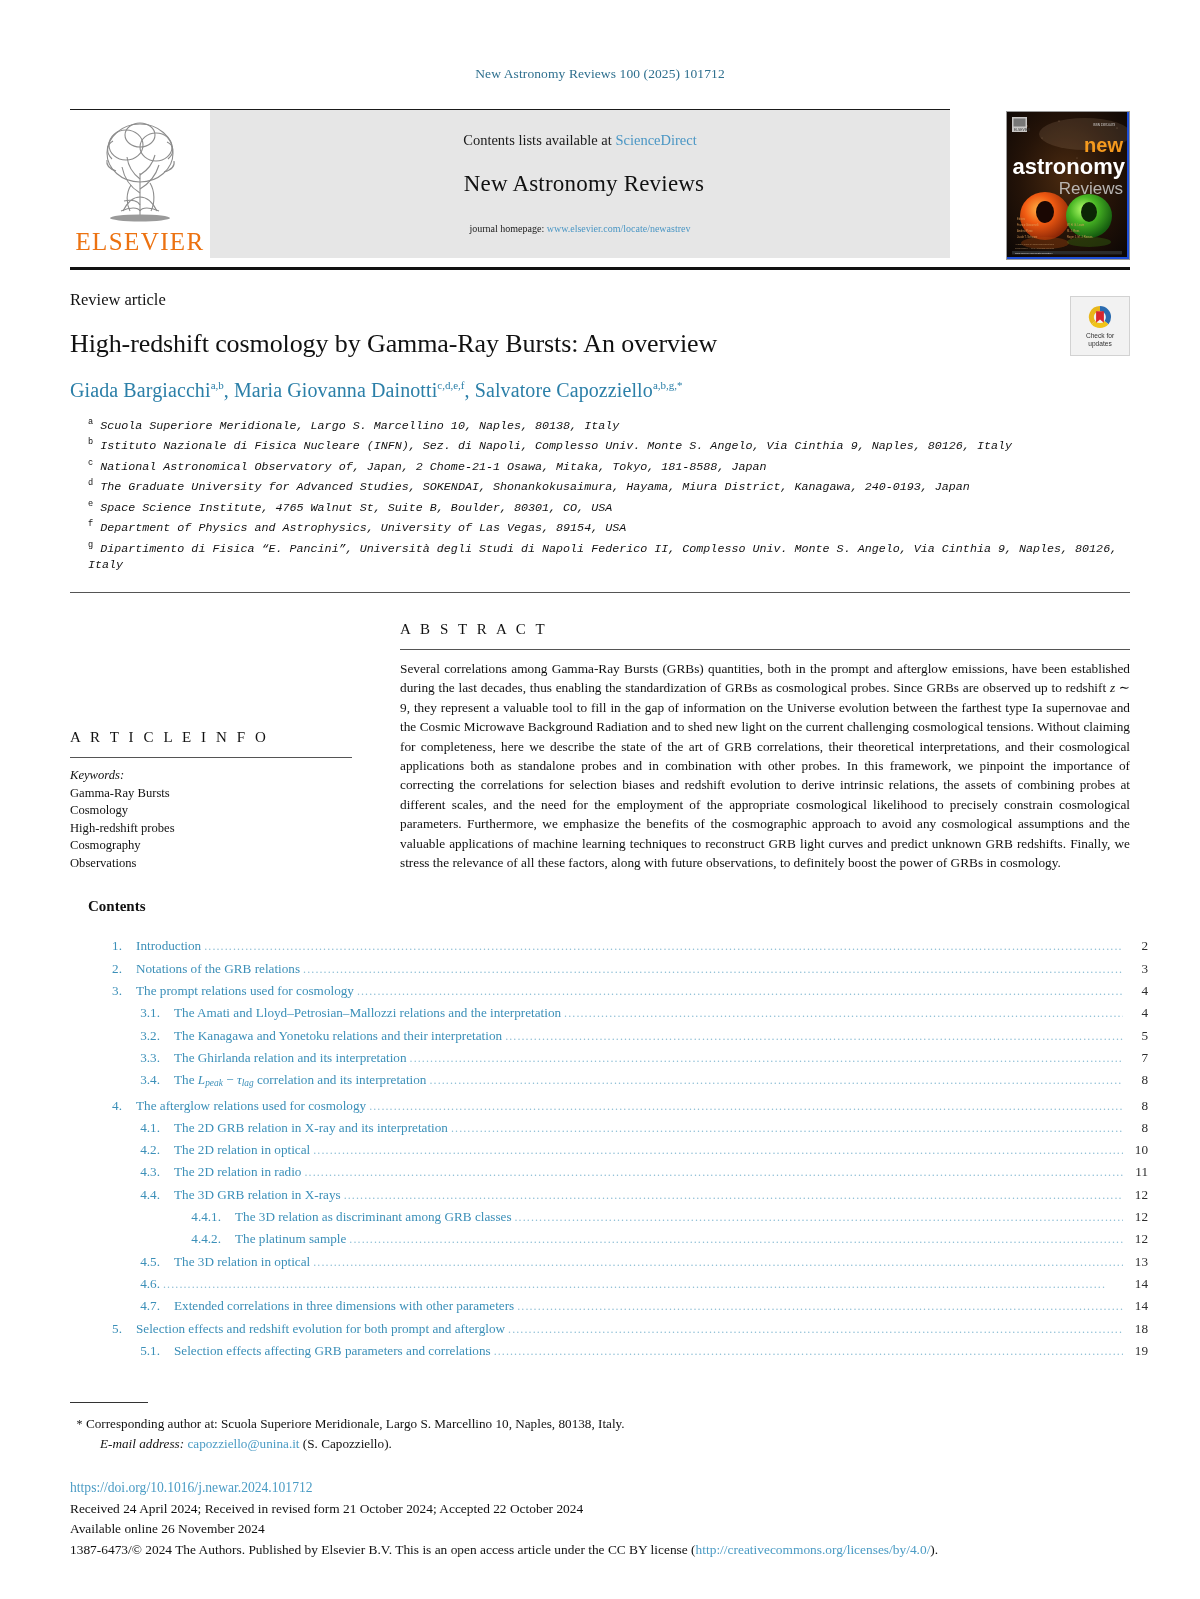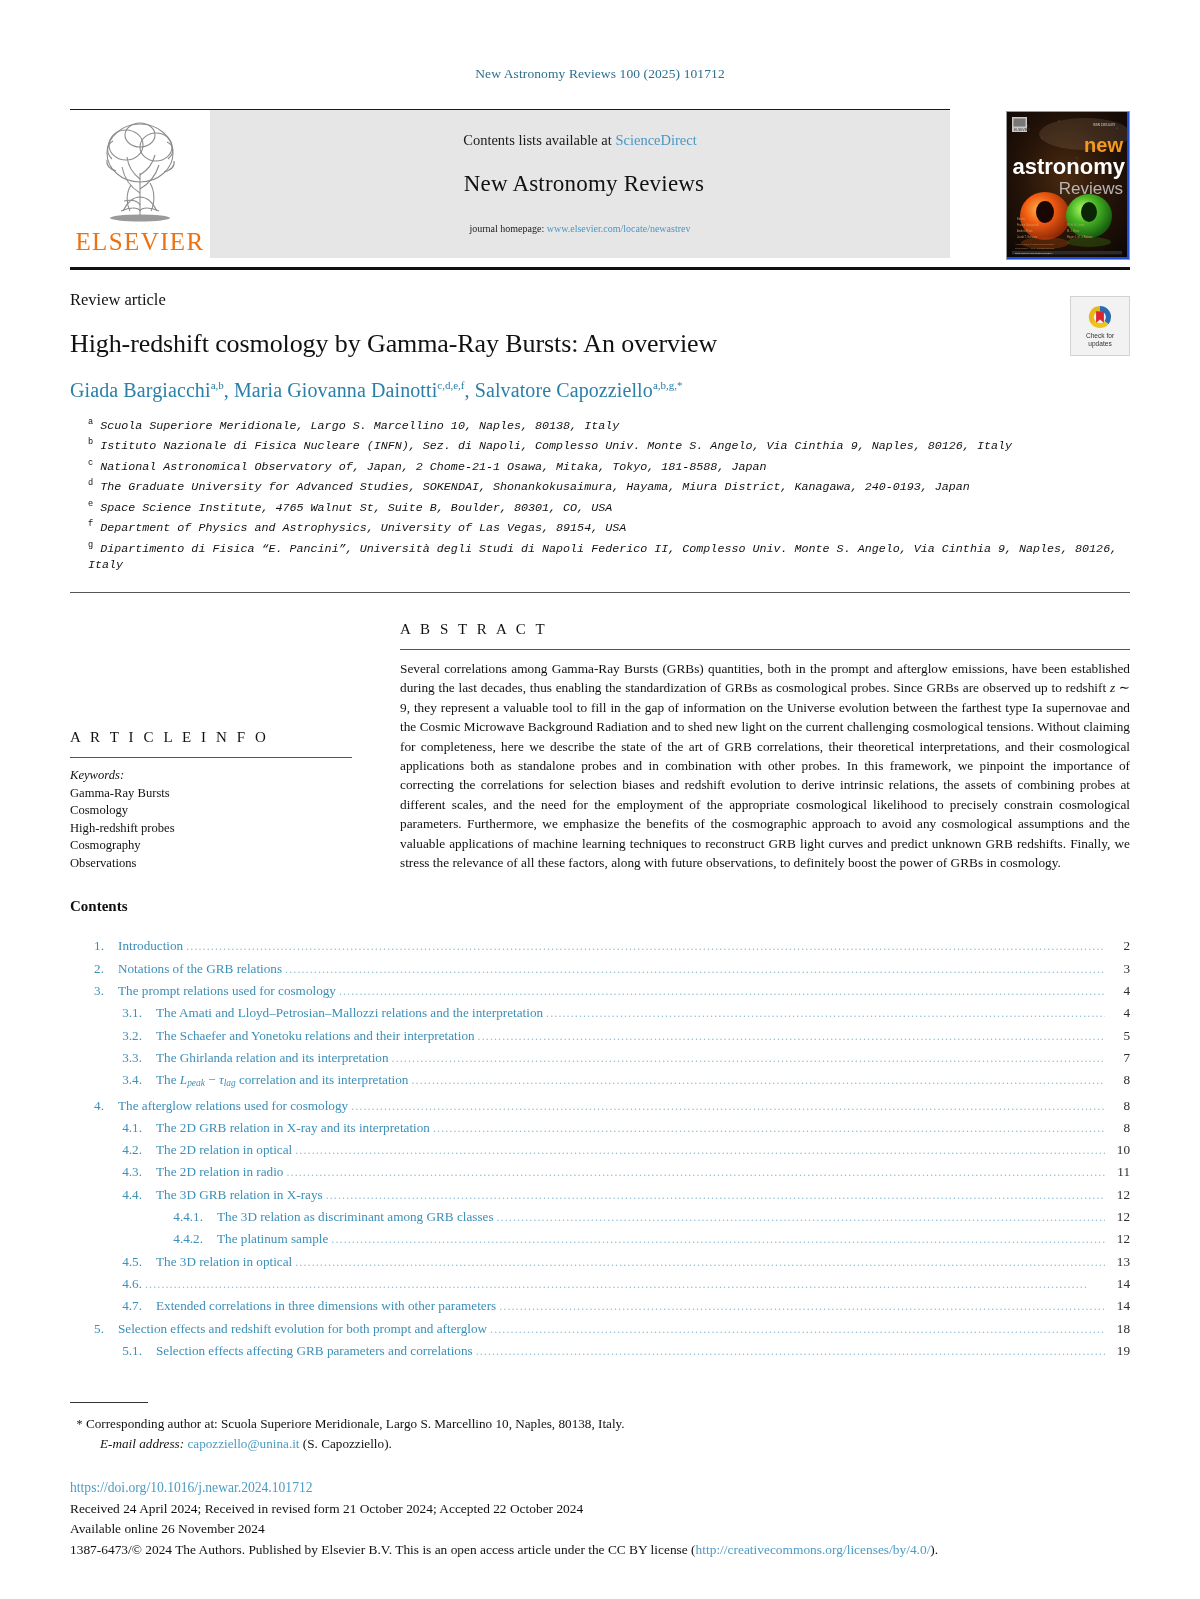--- a/index.html
+++ b/index.html
@@ -201,21 +201,21 @@
   }
   .abstract-text {
     font-size: 13.3px;
     line-height: 19.4px;
     text-align: justify;
     color: #111;
   }
   .abstract-text .mathvar { font-style: italic; }
 
   
-  .contents-sec { margin: 26px 70px 0 70px; }
+  .contents-sec { margin: 26px 70px 0 88px; }
   .contents-head {
     font-size: 15px;
     font-weight: bold;
     color: #111;
     margin-bottom: 20px;
   }
   .toc { width: 1060px; }
   .toc-row {
     display: flex;
     align-items: baseline;
@@ -476,21 +476,21 @@
 
       <div class="toc-row">
         <span class="toc-num l2">3.1.</span>
         <span class="toc-title">The Amati and Lloyd–Petrosian–Mallozzi relations and the interpretation</span>
         <span class="toc-dots">......................................................................................................................................................................................................................................</span>
         <span class="toc-page">4</span>
       </div>
 
       <div class="toc-row">
         <span class="toc-num l2">3.2.</span>
-        <span class="toc-title">The Schaefer and Yonetoku relations and their interpretation</span>
+        <span class="toc-title">The Kanagawa and Yonetoku relations and their interpretation</span>
         <span class="toc-dots">......................................................................................................................................................................................................................................</span>
         <span class="toc-page">5</span>
       </div>
 
       <div class="toc-row">
         <span class="toc-num l2">3.3.</span>
         <span class="toc-title">The Ghirlanda relation and its interpretation</span>
         <span class="toc-dots">......................................................................................................................................................................................................................................</span>
         <span class="toc-page">7</span>
       </div>

